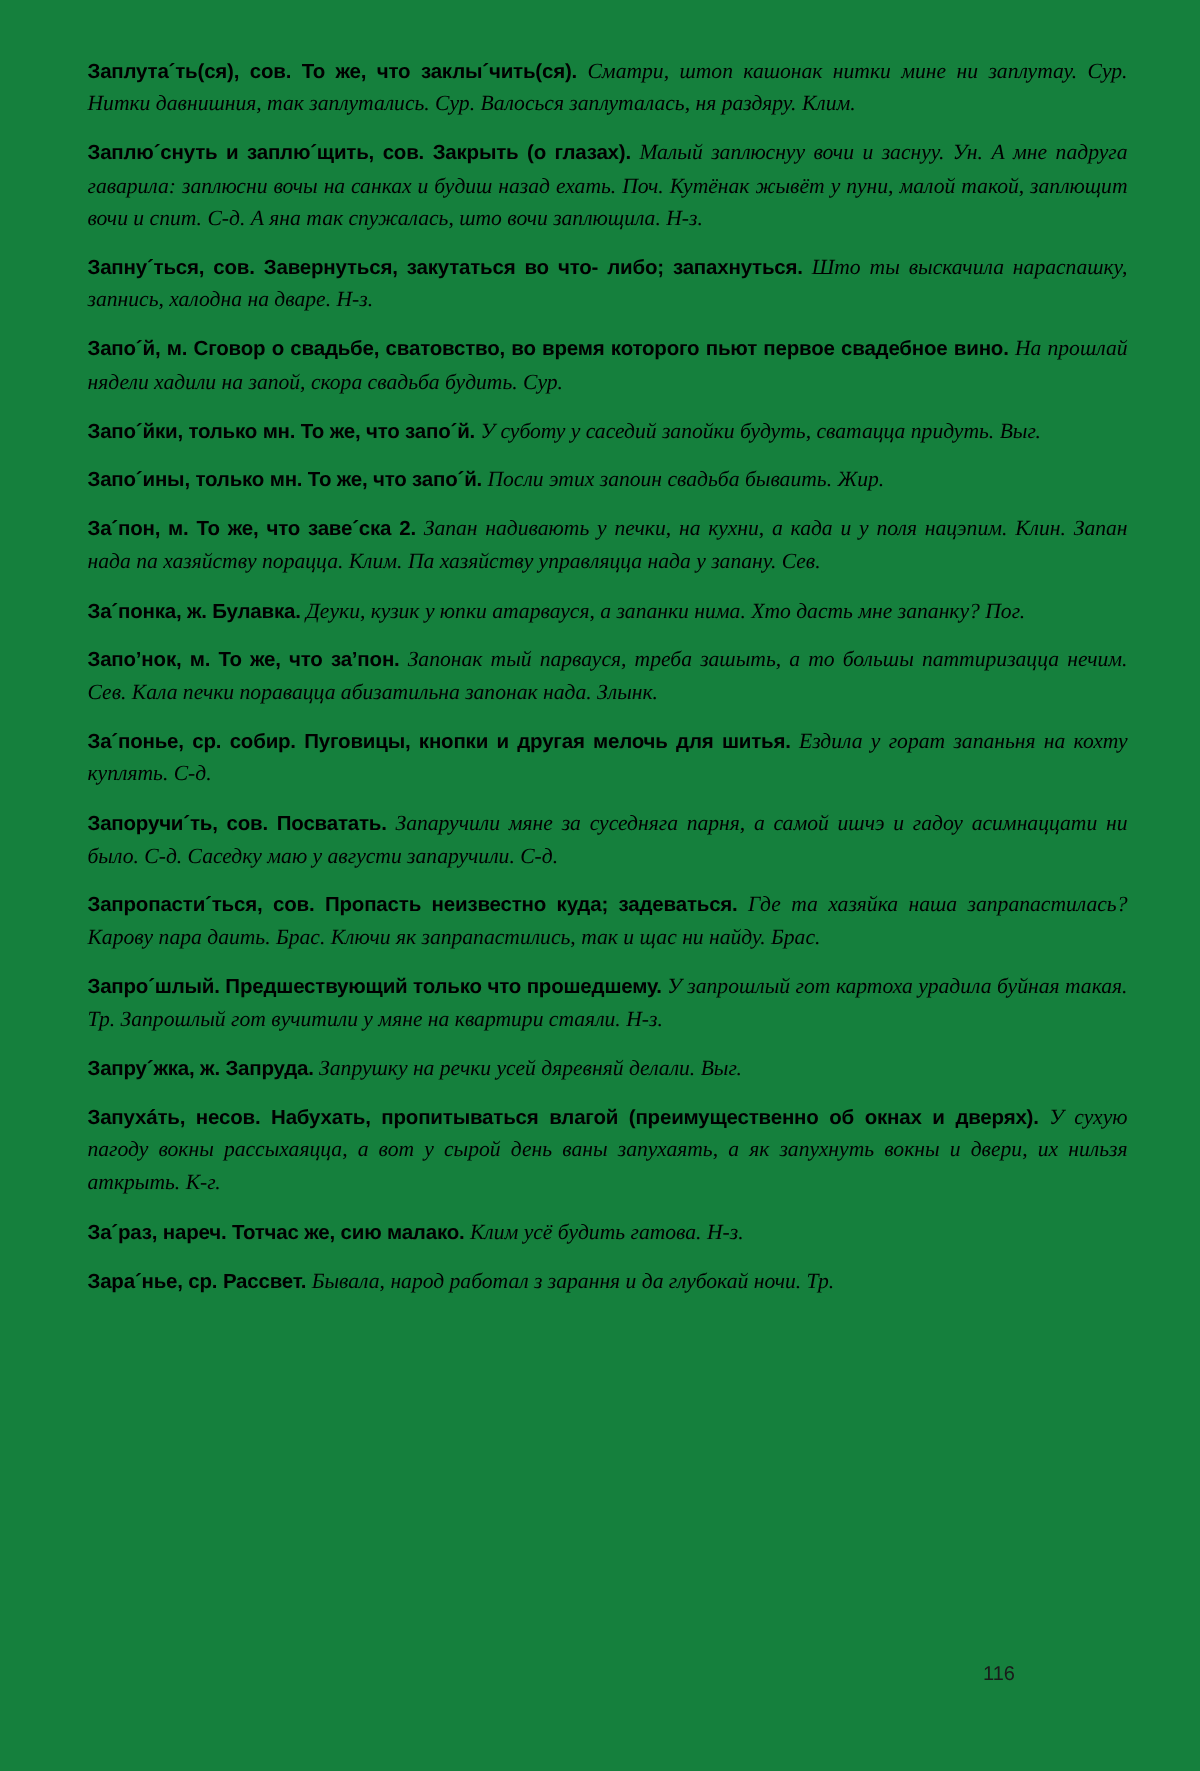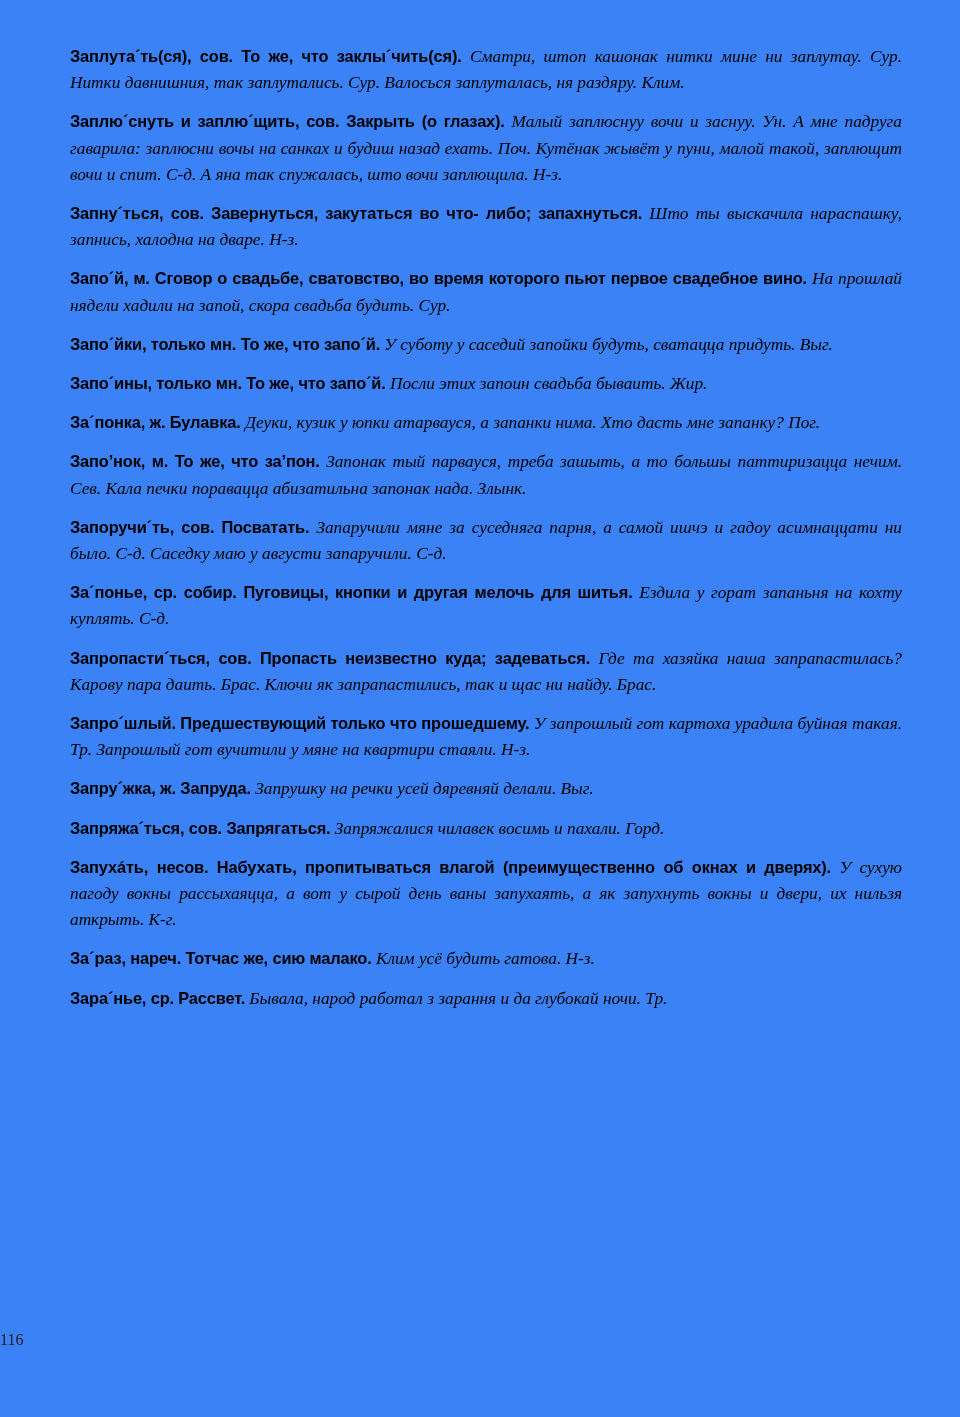--- a/index.html
+++ b/index.html
@@ -14,21 +14,21 @@
     color: #000000;
     position: relative;
     overflow: hidden;
   }
   .page {
     position: absolute;
     left: 0;
     top: 0;
     width: 960px;
     height: 1417px;
-    background: #3b82f6;
+    background: #15803d;
   }
   .text-block {
     position: absolute;
     left: 70px;
     top: 44px;
     width: 832px;
   }
   .entry {
     margin: 0 0 13px 0;
     font-size: 17.1px;
@@ -50,44 +50,44 @@
   .ex {
     font-style: italic;
     font-family: "Liberation Serif", serif;
     font-size: 17.3px;
   }
   .page-number {
     position: absolute;
     left: 0;
     top: 1331px;
     width: 812px;
-    text-align: left;
-    font-family: Liberation Serif, serif;
+    text-align: right;
+    font-family: Liberation Sans, sans-serif;
     font-size: 16px;
     color: #1a1a1a;
   }
 </style>
 </head>
 <body>
 
 <div class="page">
   <div class="text-block">
     <p class="entry"><span class="hw">Заплута´ть(ся), сов. То же, что заклы´чить(ся).</span> <span class="ex">Сматри, штоп кашонак нитки мине ни заплутау. Сур. Нитки давнишния, так заплутались. Сур. Валосься заплуталась, ня раздяру. Клим.</span></p>
     <p class="entry"><span class="hw">Заплю´снуть и заплю´щить, сов. Закрыть (о глазах).</span> <span class="ex">Малый заплюснуу  вочи и заснуу. Ун. А мне падруга гаварила: заплюсни вочы на санках и будиш назад ехать. Поч. Кутёнак жывёт у пуни, малой такой, заплющит вочи и спит. С-д. А яна так спужалась, што вочи заплющила. Н-з.</span></p>
     <p class="entry"><span class="hw">Запну´ться, сов. Завернуться, закутаться во что- либо; запахнуться.</span> <span class="ex">Што ты  выскачила нараспашку, запнись, халодна на дваре. Н-з.</span></p>
     <p class="entry"><span class="hw">Запо´й, м. Сговор о свадьбе, сватовство,  во время которого пьют первое свадебное вино.</span> <span class="ex">На прошлай нядели хадили на запой, скора свадьба будить. Сур.</span></p>
     <p class="entry"><span class="hw">Запо´йки, только мн. То же, что запо´й.</span> <span class="ex">У суботу  у саседий запойки будуть, сватацца придуть. Выг.</span></p>
     <p class="entry"><span class="hw">Запо´ины, только мн. То же, что запо´й.</span> <span class="ex">Посли этих запоин свадьба бываить. Жир.</span></p>
+    <p class="entry"><span class="hw">За´пон, м. То же, что заве´ска 2.</span> <span class="ex">Запан надивають у печки, на кухни, а када и у поля нацэпим. Клин. Запан нада па хазяйству порацца. Клим. Па хазяйству управляцца нада  у запану. Сев.</span></p>
     <p class="entry"><span class="hw">За´понка, ж. Булавка.</span> <span class="ex">Деуки, кузик у юпки атарвауся, а запанки нима. Хто дасть мне запанку? Пог.</span></p>
     <p class="entry"><span class="hw">Запо’нок, м. То же, что за’пон.</span> <span class="ex">Запонак тый парвауся, треба зашыть, а то большы паттиризацца нечим. Сев. Кала печки поравацца абизатильна запонак нада. Злынк.</span></p>
+    <p class="entry"><span class="hw">За´понье, ср. собир. Пуговицы, кнопки и другая мелочь для шитья.</span> <span class="ex">Ездила у горат запаньня на кохту куплять. С-д.</span></p>
     <p class="entry"><span class="hw">Запоручи´ть, сов. Посватать.</span> <span class="ex">Запаручили мяне за суседняга парня, а самой ишчэ и гадоу асимнаццати ни  было. С-д. Саседку маю у августи запаручили. С-д.</span></p>
-    <p class="entry"><span class="hw">За´понье, ср. собир. Пуговицы, кнопки и другая мелочь для шитья.</span> <span class="ex">Ездила у горат запаньня на кохту куплять. С-д.</span></p>
     <p class="entry"><span class="hw">Запропасти´ться, сов. Пропасть неизвестно куда; задеваться.</span> <span class="ex">Где та хазяйка наша запрапастилась? Карову пара даить. Брас. Ключи як запрапастились, так и щас ни найду. Брас.</span></p>
     <p class="entry"><span class="hw">Запро´шлый. Предшествующий только что прошедшему.</span> <span class="ex">У запрошлый гот картоха урадила буйная такая. Тр. Запрошлый гот вучитили у мяне на квартири стаяли. Н-з.</span></p>
     <p class="entry"><span class="hw">Запру´жка, ж. Запруда.</span> <span class="ex">Запрушку на речки усей дяревняй делали. Выг.</span></p>
-    <p class="entry"><span class="hw">Запряжа´ться, сов. Запрягаться.</span> <span class="ex">Запряжалися чилавек  восимь и пахали. Горд.</span></p>
     <p class="entry"><span class="hw">Запухáть, несов. Набухать, пропитываться влагой (преимущественно об окнах и дверях).</span> <span class="ex">У сухую пагоду вокны рассыхаяцца, а вот у сырой день ваны запухаять, а як запухнуть вокны и двери, их нильзя аткрыть. К-г.</span></p>
     <p class="entry"><span class="hw">За´раз, нареч. Тотчас же, сию малако.</span> <span class="ex">Клим усё будить гатова. Н-з.</span></p>
     <p class="entry"><span class="hw">Зара´нье, ср. Рассвет.</span> <span class="ex">Бывала, народ работал з зарання и да глубокай ночи. Тр.</span></p>
   </div>
 
   <div class="page-number">116</div>
 </div>
 
 </body></html>

